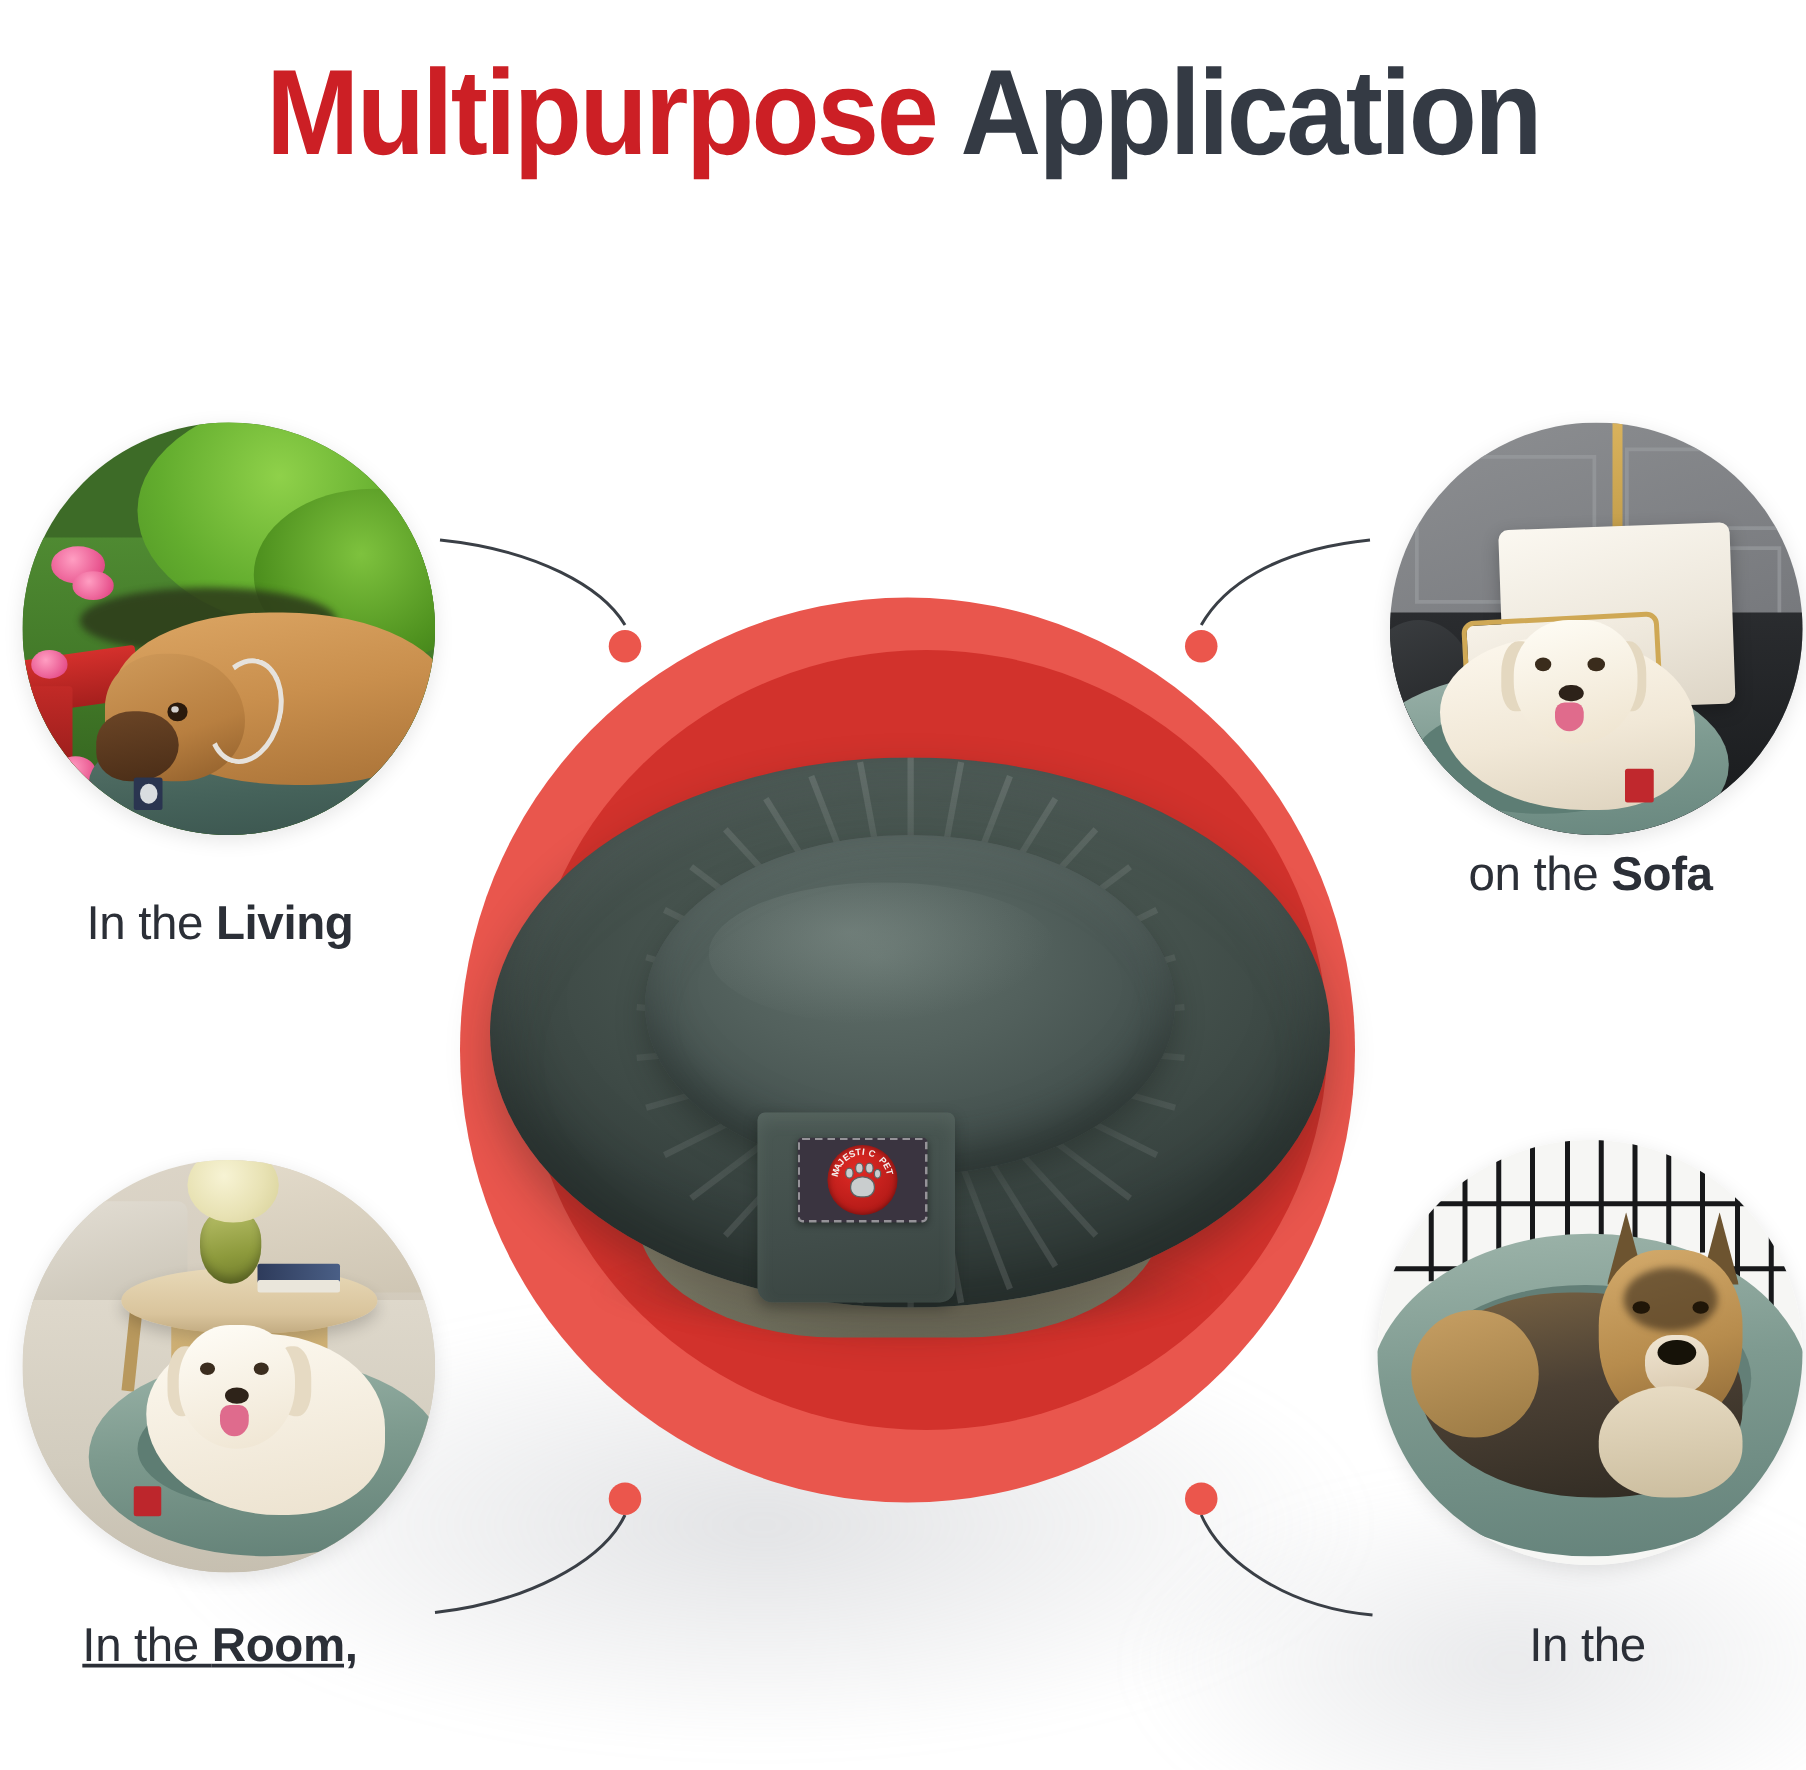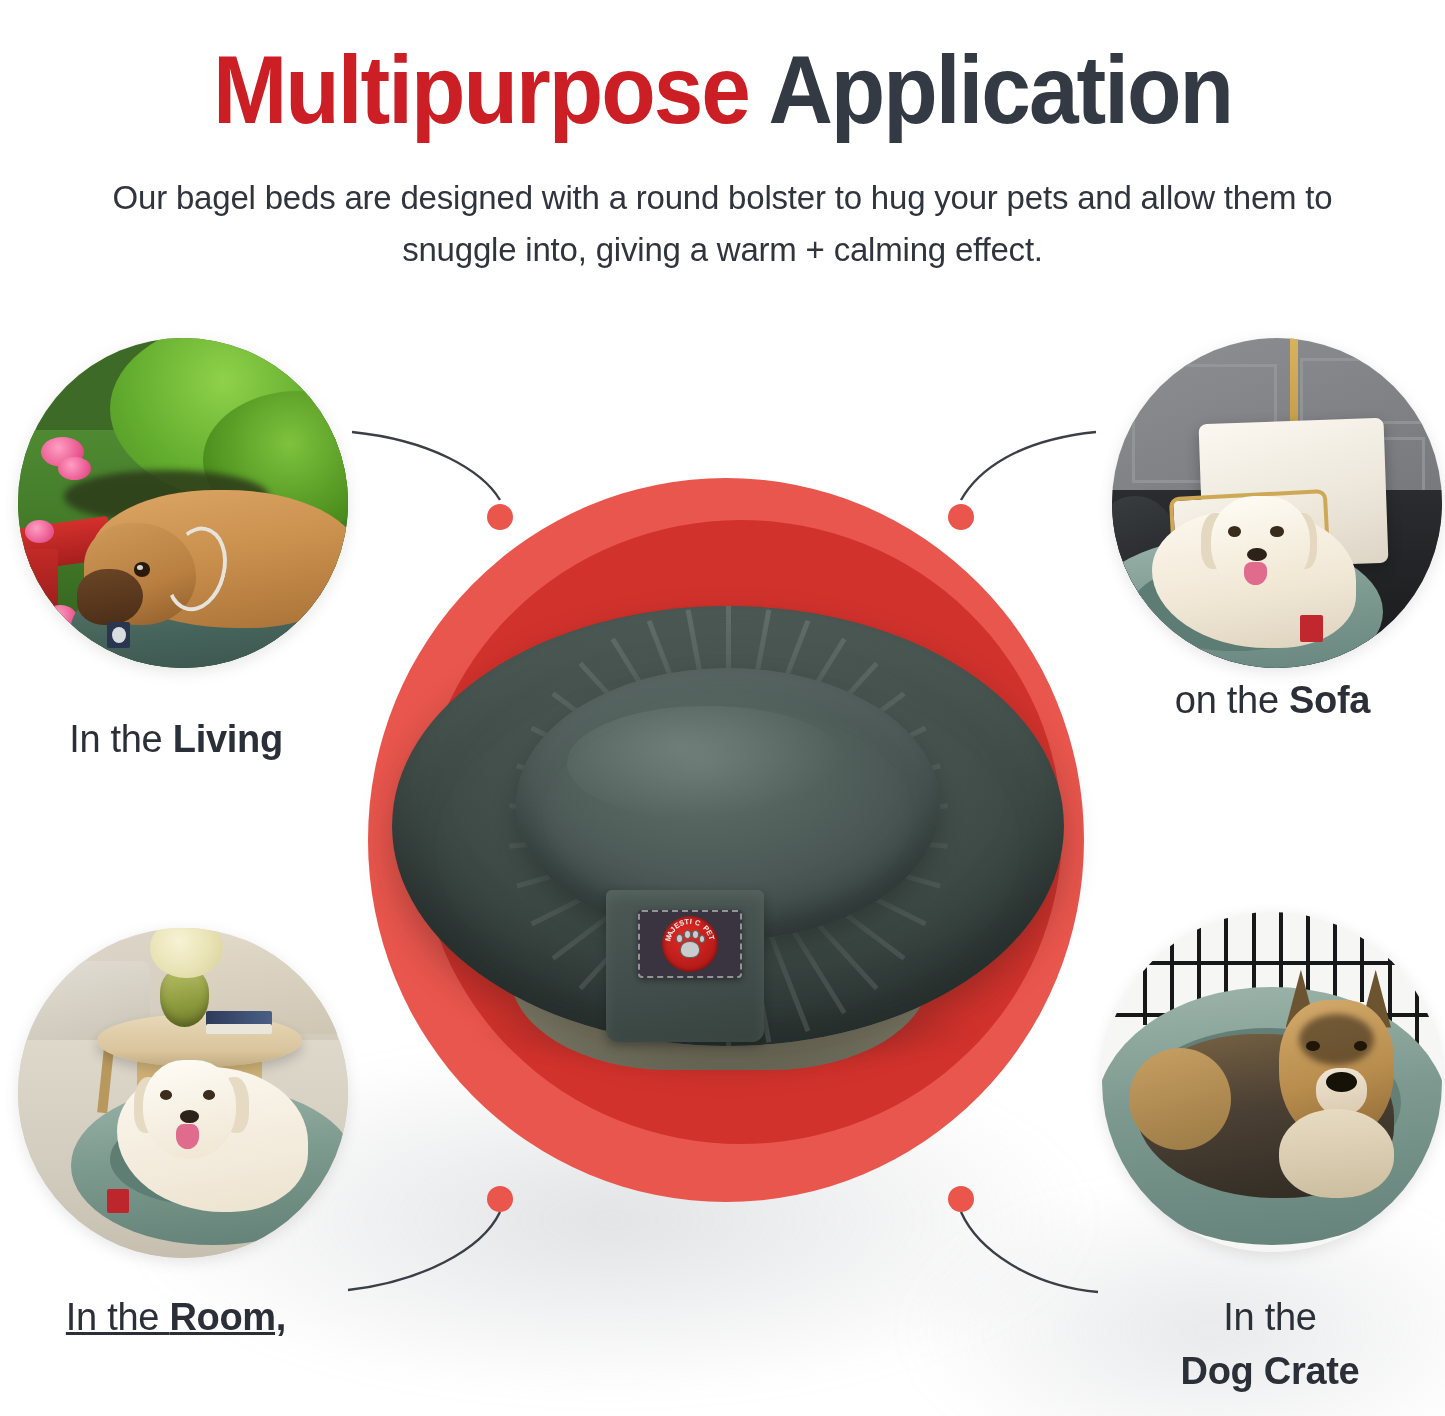--- a/index.html
+++ b/index.html
@@ -369,21 +369,20 @@
   .cap-room   { left:0;    top:1290px; width:352px; text-align:center;text-decoration:underline; }
   .cap-crate  { left:1095px;top:1290px;width:350px; text-align:center; }
 </style>
 </head>
 <body>
 
 <div class="bg-wash"></div>
 
 <div class="header">
   <h1 class="title"><span class="t-red">Multipurpose</span> <span class="t-dark">Application</span></h1>
-  <p class="subtitle">Our bagel beds are designed with a round bolster to hug your pets and allow them to snuggle into, giving a warm + calming effect.</p>
 </div>
 
 <div class="hero">
   <div class="disc-outer"></div>
   <div class="disc-inner"></div>
 
   <div class="bed">
     <div class="bed-shadow"></div>
     <div class="bed-base"></div>
     <div class="bolster">
@@ -587,21 +586,20 @@
     <div class="c-mask"></div>
     <div class="c-eye ce1"></div>
       <div class="c-eye ce2"></div>
     <div class="c-muzzle"></div>
     <div class="c-nose"></div>
     <div class="c-chest"></div>
   </div>
 </div>
 <div class="caption cap-crate">
   <div><span>In the</span></div>
-  <div><b>Dog Crate</b></div>
 </div>
 
 <svg class="connectors" width="1445" height="1416" viewBox="0 0 1445 1416">
   <path d="M352,432 C430,440 482,470 500,500" fill="none" stroke="#3a3f46" stroke-width="2.4"></path>
   <path d="M1096,432 C1018,440 978,470 961,500" fill="none" stroke="#3a3f46" stroke-width="2.4"></path>
   <path d="M348,1290 C420,1282 482,1250 500,1212" fill="none" stroke="#3a3f46" stroke-width="2.4"></path>
   <path d="M1098,1292 C1030,1286 978,1250 961,1212" fill="none" stroke="#3a3f46" stroke-width="2.4"></path>
 </svg>
 
 <span class="dot dot-tl"></span>

